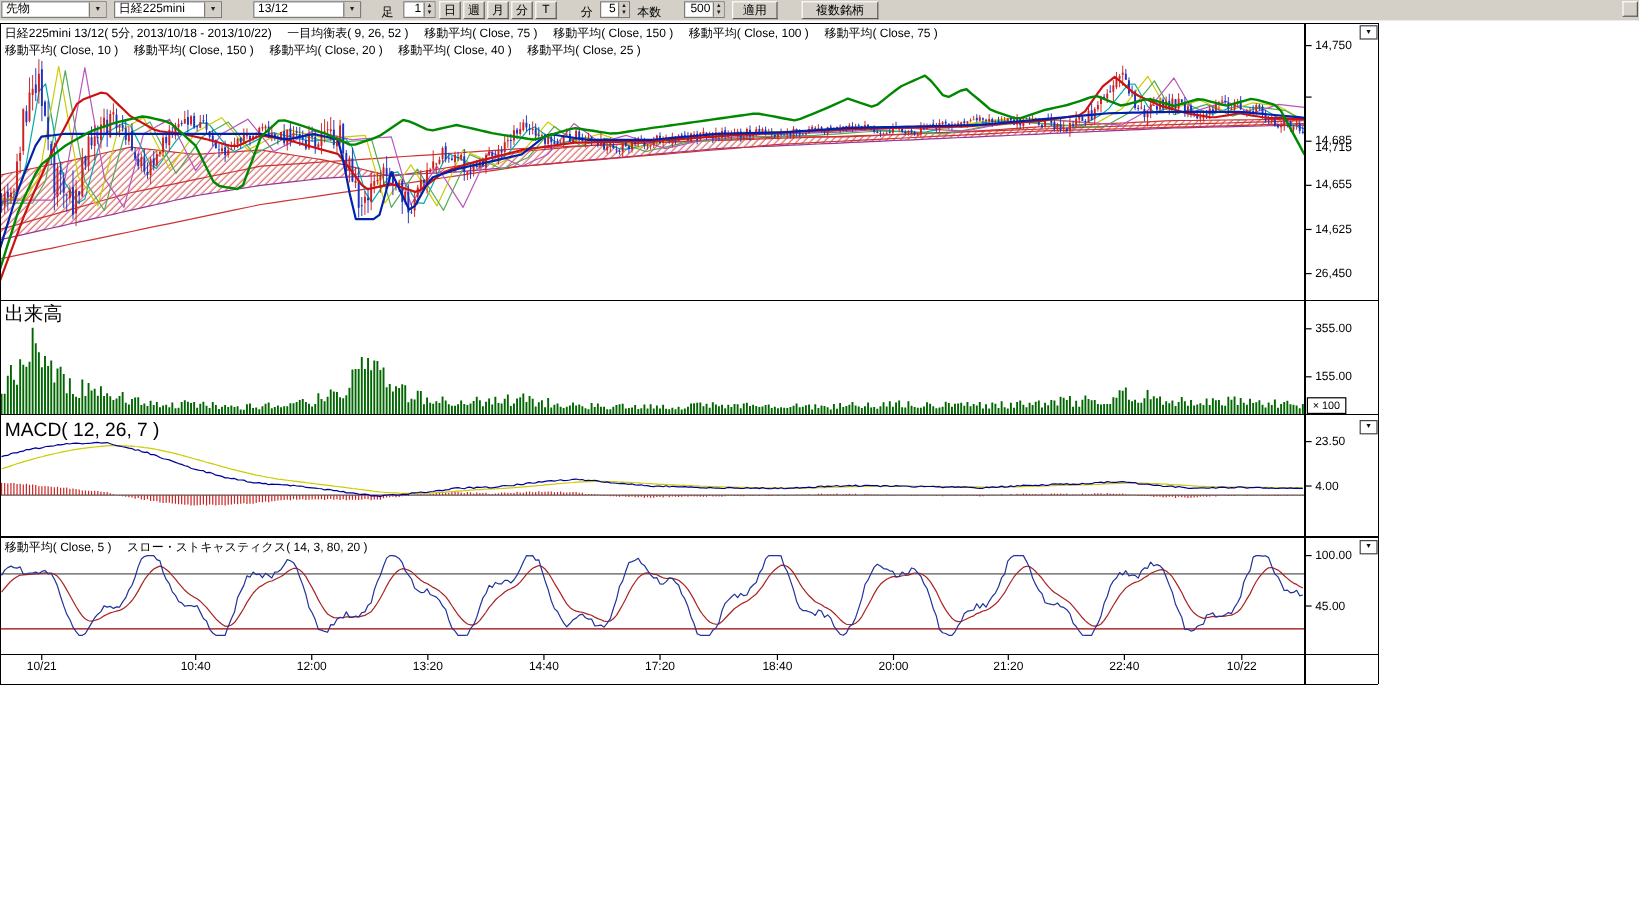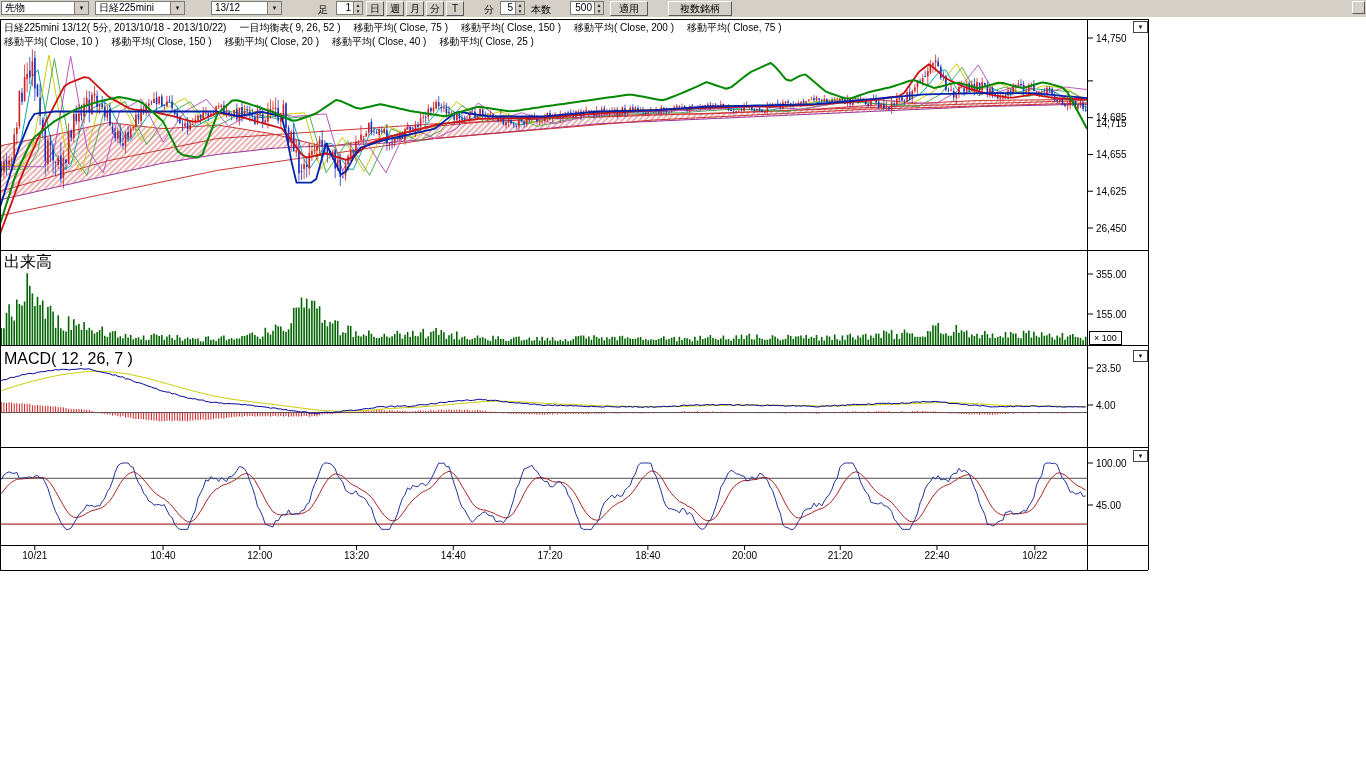--- a/index.html
+++ b/index.html
@@ -31,21 +31,21 @@
 
 <div class="toolbar">
   <div class="combo" style="left:1px;width:88px">
     <span class="txt">先物</span>
     <span class="dd">▼</span>
   </div>
   <div class="combo" style="left:95px;width:90px">
     <span class="txt">日経225mini</span>
     <span class="dd">▼</span>
   </div>
-  <div class="combo" style="left:211px;width:71px">
+  <div class="combo" style="left:211px;width:90px">
     <span class="txt">13/12</span>
     <span class="dd">▼</span>
   </div>
   <span class="tlabel" style="left:318px">足</span>
   <div class="spin" style="left:336px;width:27px">
     <span class="val">1</span>
     <span class="arr">
         <span>▲</span>
         <span>▼</span>
       </span>
@@ -141,32 +141,36 @@
     <line x1="1034.8239999999998" y1="545" x2="1034.8239999999998" y2="550" stroke="#000" stroke-width="1"></line>
   </svg>
 <div class="plot-hit"></div>
 
 <div id="overlay">
   <div class="hdr-row" id="hdr1" style="left:4px;top:21px">
       <span>日経225mini 13/12( 5分, 2013/10/18 - 2013/10/22)</span>
       <span>一目均衡表( 9, 26, 52 )</span>
       <span>移動平均( Close, 75 )</span>
       <span>移動平均( Close, 150 )</span>
-      <span>移動平均( Close, 200 )</span>
+      <span>移動平均( Close, 100 )</span>
       <span>移動平均( Close, 75 )</span>
     </div>
   <div class="hdr-row" id="hdr2" style="left:4px;top:35px">
       <span>移動平均( Close, 10 )</span>
       <span>移動平均( Close, 150 )</span>
       <span>移動平均( Close, 20 )</span>
       <span>移動平均( Close, 40 )</span>
       <span>移動平均( Close, 25 )</span>
     </div>
   <span class="panel-label" style="left:4px;top:252px">出来高</span>
   <span class="panel-label" style="left:4px;top:350px">MACD( 12, 26, 7 )</span>
+  <div class="hdr-row" style="left:4px;top:449px">
+    <span>移動平均( Close, 5 )</span>
+    <span>スロー・ストキャスティクス( 14, 3, 80, 20 )</span>
+  </div>
   <div class="mult-box">× 100</div>
   <div class="dd-box" style="top:21px">▼</div>
   <div class="dd-box" style="top:350px">▼</div>
   <div class="dd-box" style="top:450px">▼</div>
   <div id="ylabels">
       <span class="axis-label" style="left: 1096px; top: 32.5px;">14,750</span>
       <span class="axis-label" style="left: 1096px; top: 75.4032px; margin-top: 43px;">14,715</span>
       <span class="axis-label" style="left: 1096px; top: 112.177px;">14,685</span>
       <span class="axis-label" style="left: 1096px; top: 148.952px;">14,655</span>
       <span class="axis-label" style="left: 1096px; top: 185.726px;">14,625</span>

